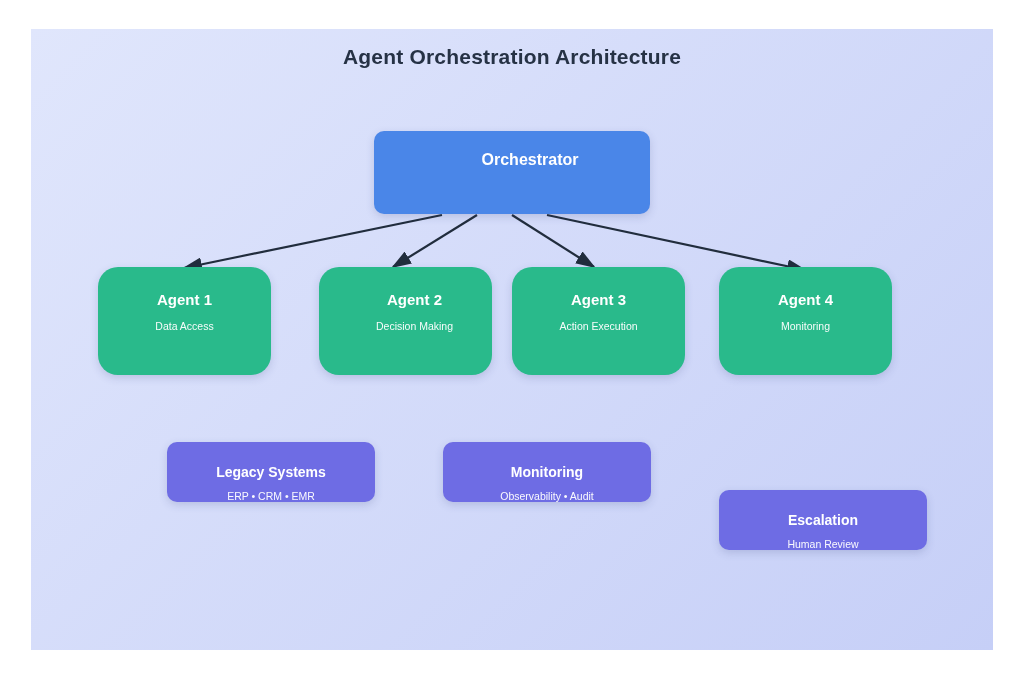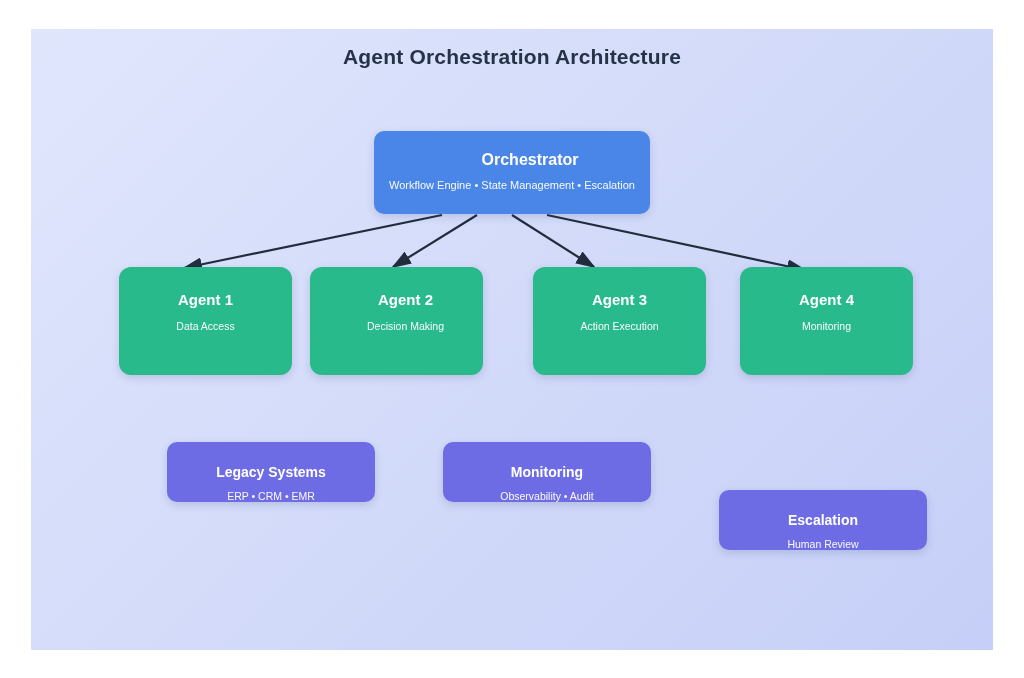--- a/index.html
+++ b/index.html
@@ -71,33 +71,32 @@
     padding-left:36px;
   }
   .orchestrator .node-subtitle{
     margin-top:10px;
     font-size:11px;
   }
   .agent{
     top:238px;
     width:173px; height:108px;
     background:var(--green);
-    border-radius:12px;
-    margin-left:21px;
+    border-radius:20px;
   }
   .agent .node-title{
     margin-top:24px;
     font-size:15px;
   }
   .agent .node-subtitle{
     margin-top:12px;
     font-size:10.5px;
   }
   .agent-1{left:67px;}
-  .agent-2{left:258px;padding-left:18px;}
+  .agent-2{left:288px;padding-left:18px;}
   .agent-3{left:481px;}
   .agent-4{left:688px;}
   .system{
     top:413px;
     width:208px; height:60px;
     background:var(--purple);
   }
   .system .node-title{
     margin-top:22px;
     font-size:14px;
@@ -124,21 +123,20 @@
       </marker>
     </defs>
     <line x1="411" y1="186" x2="153" y2="239" marker-end="url(#ah)"></line>
     <line x1="446" y1="186" x2="362" y2="238" marker-end="url(#ah)"></line>
     <line x1="481" y1="186" x2="563" y2="238" marker-end="url(#ah)"></line>
     <line x1="516" y1="186" x2="774" y2="241" marker-end="url(#ah)"></line>
   </svg>
 
   <div class="node orchestrator">
     <div class="node-title">Orchestrator</div>
-    <div class="node-subtitle">Workflow Engine • State Management • Escalation</div>
   </div>
 
   <div class="node agent agent-1">
     <div class="node-title">Agent 1</div>
     <div class="node-subtitle">Data Access</div>
   </div>
   <div class="node agent agent-2">
     <div class="node-title">Agent 2</div>
     <div class="node-subtitle">Decision Making</div>
   </div>

